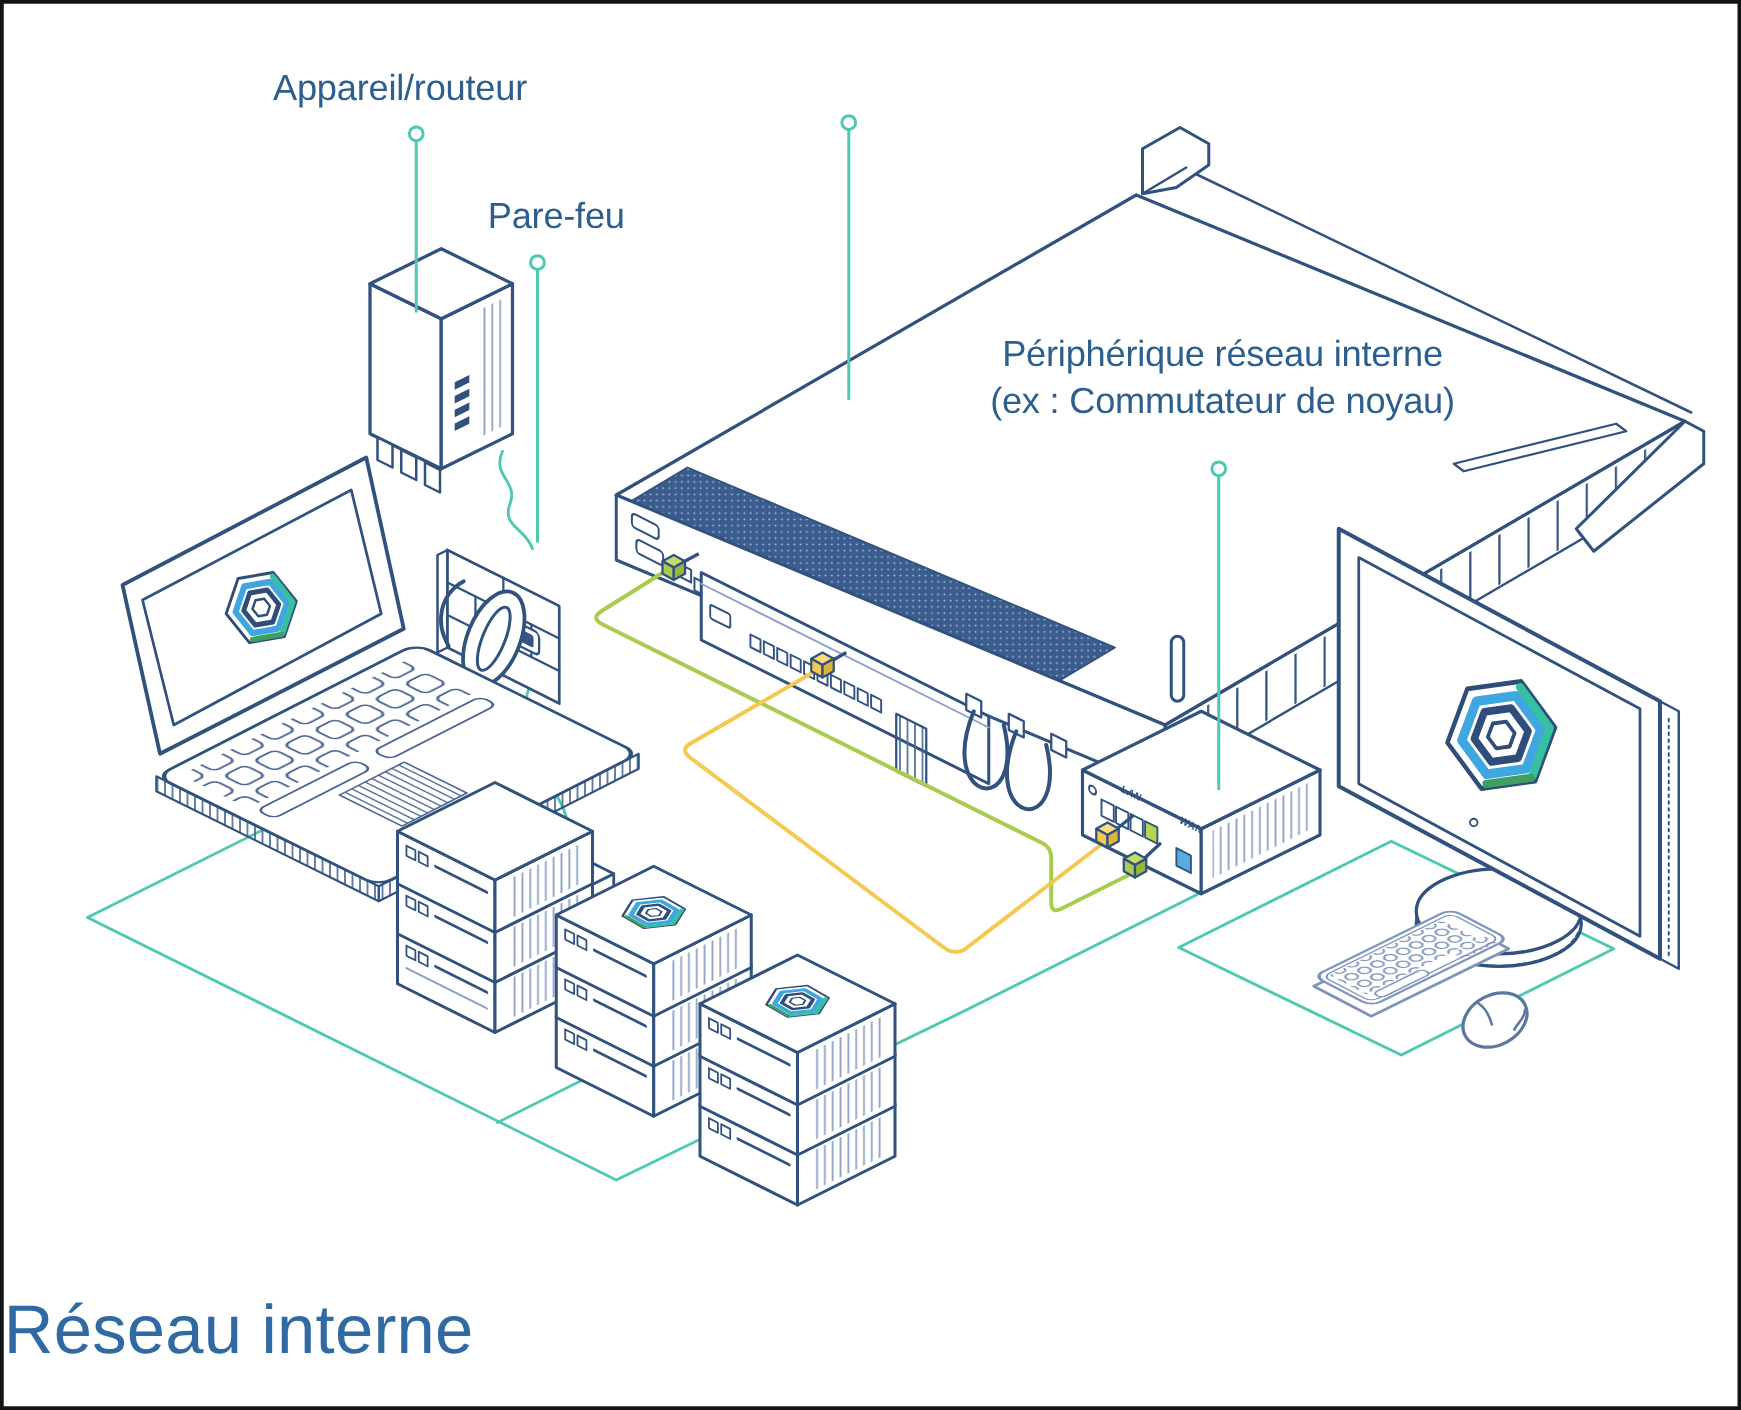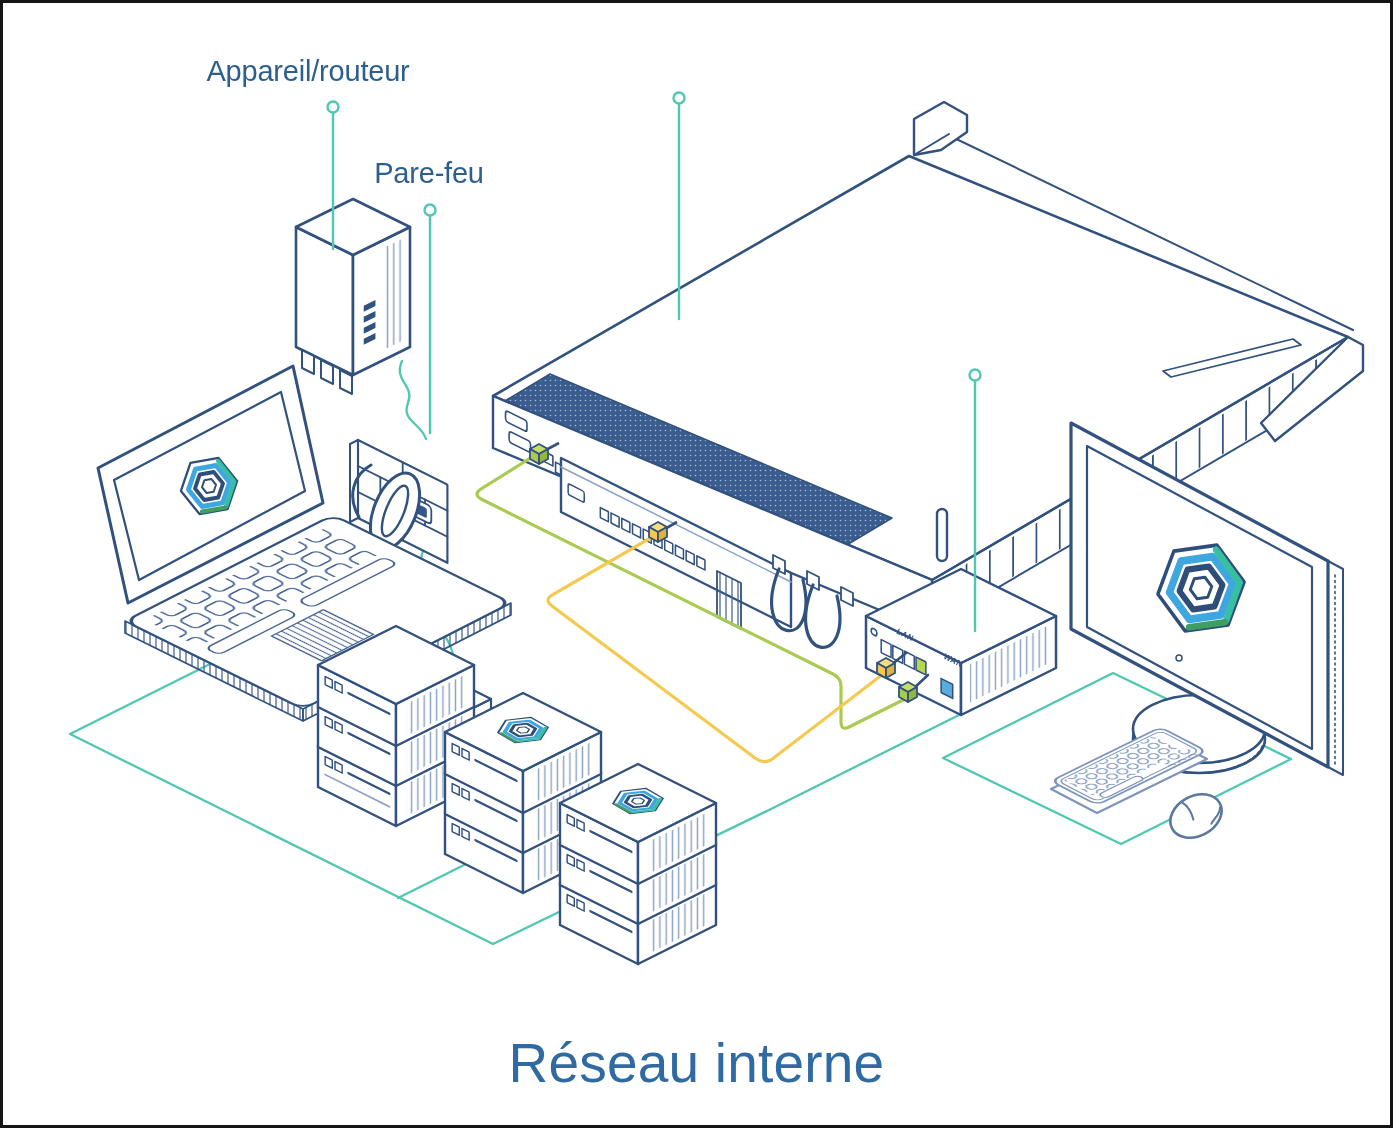--- a/index.html
+++ b/index.html
@@ -8,21 +8,21 @@
     border:3px solid #141414;box-sizing:border-box;overflow:hidden;
     font-family:"Liberation Sans",sans-serif;
   }
   #scene{position:absolute;left:0;top:0;}
   .label{
     position:absolute;color:#2d5f8e;font-size:29px;line-height:36px;
     text-align:center;letter-spacing:-0.2px;white-space:nowrap;
   }
   .label.two-line{white-space:normal;}
   #title{
-    position:absolute;left:0;right:0;top:1028px;text-align:center;
+    position:absolute;left:0;right:0;top:1028px;text-align:left;
     color:#2f6aa3;font-size:55px;letter-spacing:0.2px;
   }
   .port-label{
     position:absolute;color:#31517e;font-size:8px;font-weight:bold;
     letter-spacing:0.5px;transform:rotate(26deg);transform-origin:left top;
   }
 </style>
 </head>
 <body>
 
@@ -372,24 +372,28 @@
     <circle cx="330" cy="104" r="5.5" fill="#ffffff"></circle>
     <line x1="427" y1="213" x2="427" y2="430"></line>
     <circle cx="427" cy="207" r="5.5" fill="#ffffff"></circle>
     <line x1="676" y1="101" x2="676" y2="316"></line>
     <circle cx="676" cy="95" r="5.5" fill="#ffffff"></circle>
     <line x1="972" y1="378" x2="972" y2="628"></line>
     <circle cx="972" cy="372" r="5.5" fill="#ffffff"></circle>
   </g>
 </svg>
 
-<div class="label" style="left:160px;top:50px;width:290px;">Appareil/routeur</div>
-
-<div class="label" style="left:356px;top:152px;width:140px;">Pare-feu</div>
-
-
+<div class="label" style="left:172px;top:50px;width:290px;">Appareil/routeur</div>
+
+<div class="label" style="left:372px;top:152px;width:140px;">Pare-feu</div>
+
+
+<div class="label two-line" style="left:750px;top:263px;width:450px;line-height:37px;">
+  <span>Périphérique réseau interne</span><br>
+  <span>(ex : Commutateur de noyau)</span>
+</div>
 
 <div id="title">Réseau interne</div>
 
 <span class="port-label" style="left:896px;top:624px;">LAN</span>
 <span class="port-label" style="left:943px;top:649px;">WAN</span>
 
 </div>
 
 </body></html>

